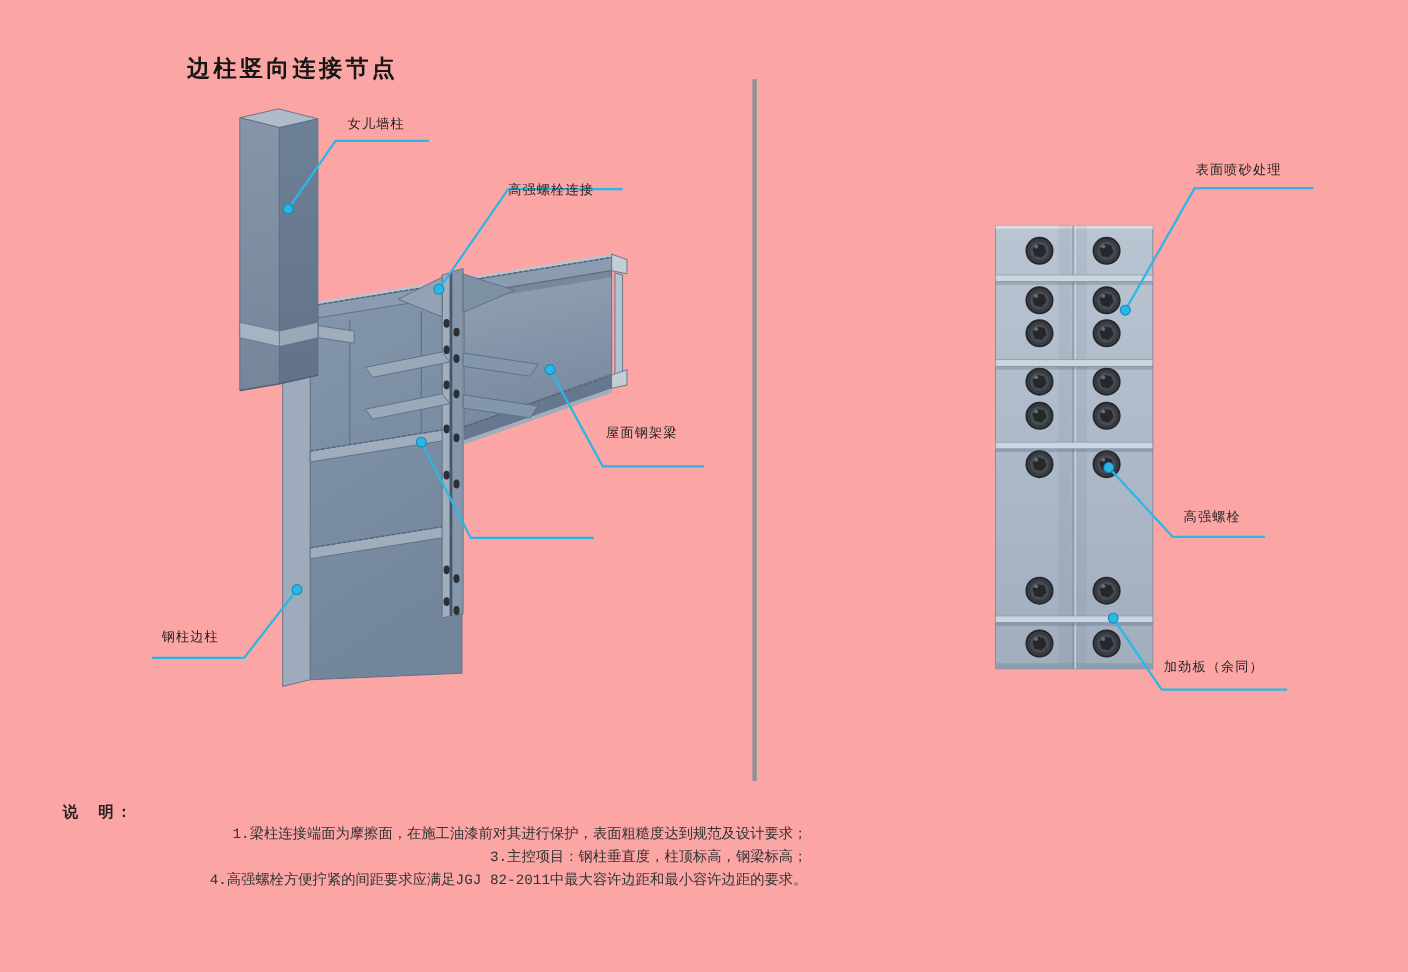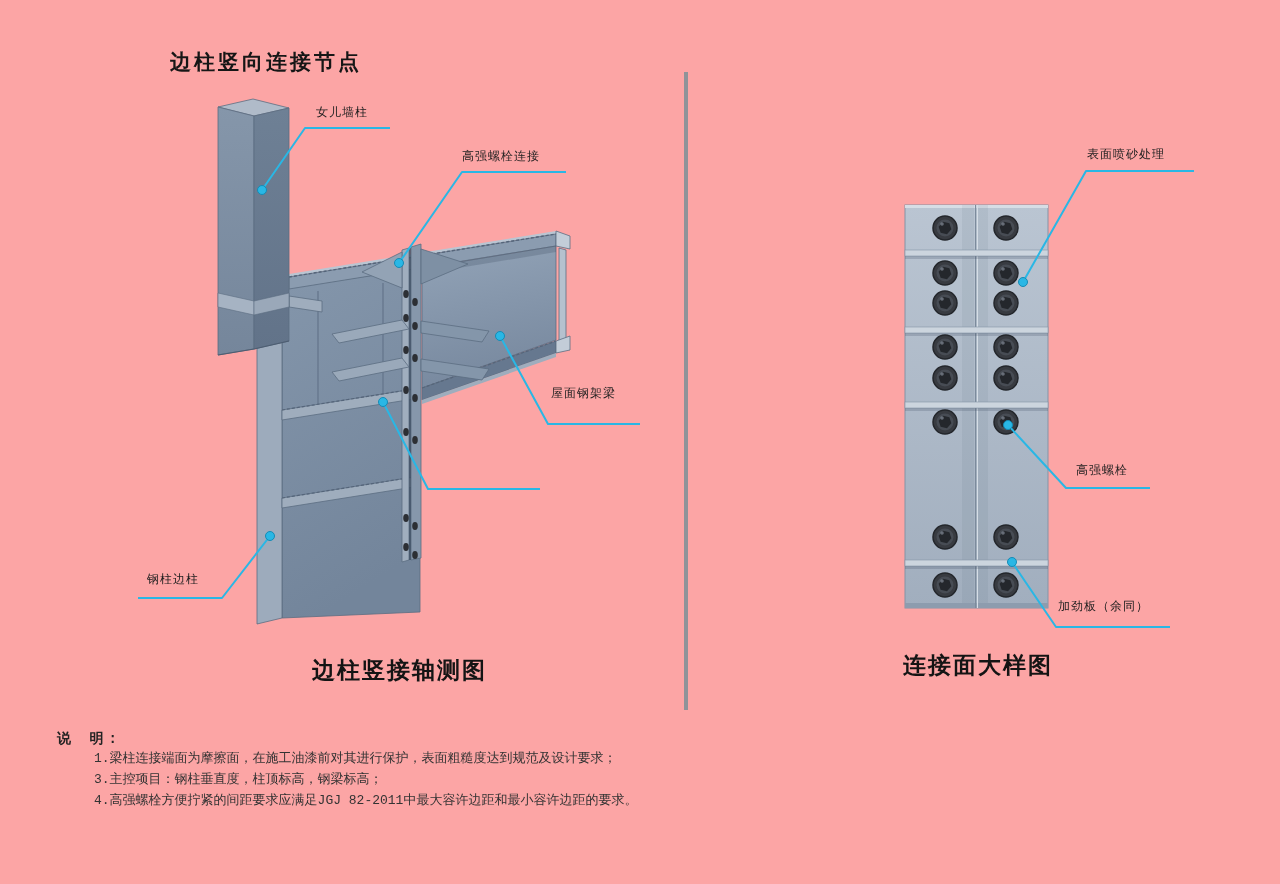--- a/index.html
+++ b/index.html
@@ -19,21 +19,21 @@
     position:absolute; font-size:12px; color:#1f1f1f; white-space:nowrap; letter-spacing:1px;
   }
   .callout-block {
     position:absolute; font-size:17px; color:#1f1f1f; text-align:center; line-height:22px; letter-spacing:1px;
   }
   .caption {
     position:absolute; font-size:23px; font-weight:bold; color:#141414; letter-spacing:2px;
   }
   .notes { position:absolute; left:57px; top:730px; }
   .notes-heading { font-size:14px; font-weight:bold; letter-spacing:5px; color:#222; }
-  .notes-items { position:absolute; left:37px; top:18px; width:640px; }
+  .notes-items { position:absolute; left:37px; top:18px; width:640px;text-align:right; }
   .note-line { font-size:13px; line-height:21px; color:#333; white-space:nowrap; }
   .leader-line { fill:none; stroke:var(--leader,#29b7e5); stroke-width:2; stroke-linejoin:round; }
   .leader-dot  { fill:var(--leader,#29b7e5); stroke:#158bb5; stroke-width:1; }
   .edge { stroke:#5c6d82; stroke-width:0.8; }
 </style>
 </head>
 <body>
 
 <div class="page">
 
@@ -204,30 +204,28 @@
       <polyline class="leader-line" points="1008,425 1066,488 1150,488"></polyline>
         <circle class="leader-dot" cx="1008" cy="425" r="4.5"></circle>
       <polyline class="leader-line" points="1012,562 1056,627 1170,627"></polyline>
         <circle class="leader-dot" cx="1012" cy="562" r="4.5"></circle>
     </g>
   </svg>
 
   <div class="page-title">边柱竖向连接节点</div>
 
   <div class="callout" style="left:316px; top:104px;">女儿墙柱</div>
-  <div class="callout" style="left:462px; top:148px;text-align:right;">高强螺栓连接</div>
+  <div class="callout" style="left:462px; top:164px;text-align:right;">高强螺栓连接</div>
   <div class="callout" style="left:551px; top:385px;">屋面钢架梁</div>
   <div class="callout" style="left:147px; top:571px;">钢柱边柱</div>
 
   <div class="callout" style="left:1087px; top:146px;">表面喷砂处理</div>
   <div class="callout" style="left:1076px; top:462px;">高强螺栓</div>
   <div class="callout" style="left:1058px; top:598px;">加劲板（余同）</div>
 
-  <div class="caption" style="left:312px; top:655px;">边柱竖接轴测图</div>
-  <div class="caption" style="left:903px; top:650px;">连接面大样图</div>
 
   <div class="notes">
     <div class="notes-heading">说 明:</div>
     <div class="notes-items">
       <div class="note-line">1.梁柱连接端面为摩擦面，在施工油漆前对其进行保护，表面粗糙度达到规范及设计要求；</div>
       <div class="note-line">3.主控项目：钢柱垂直度，柱顶标高，钢梁标高；</div>
       <div class="note-line">4.高强螺栓方便拧紧的间距要求应满足JGJ 82-2011中最大容许边距和最小容许边距的要求。</div>
     </div>
   </div>
 

